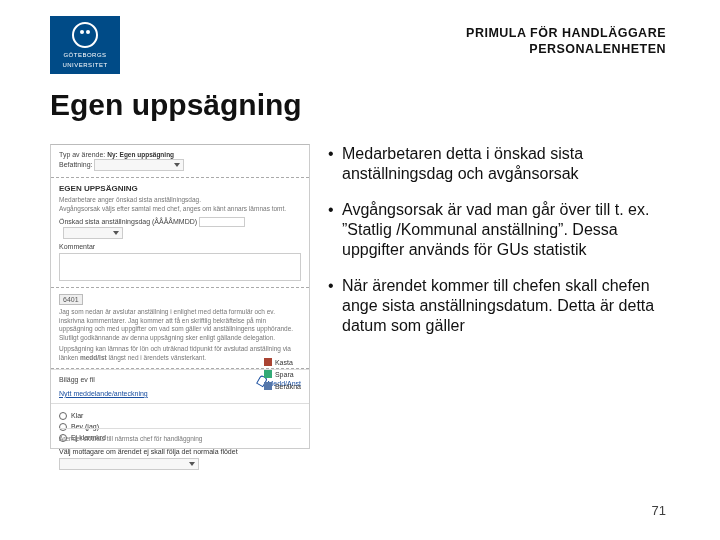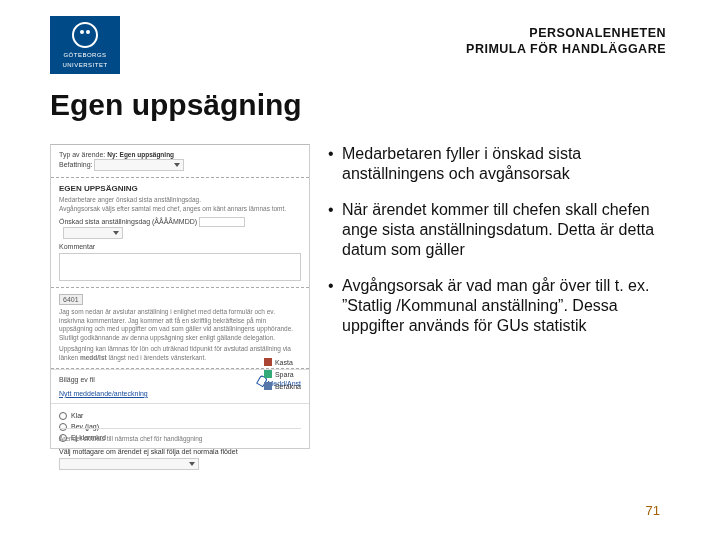--- a/index.html
+++ b/index.html
@@ -42,36 +42,36 @@
   .ss-ico { width: 8px; height: 8px; background: #888; }
   .ss-ico.trash { background: #a43; }
   .ss-ico.save { background: #3a7; }
   .ss-ico.calc { background: #57a; }
   .ss-bottom { position: absolute; left: 8px; right: 8px; bottom: 6px; border-top: 1px solid #ddd; padding-top: 6px; font-size: 6.5px; color: #777; }
 
   .bullets { position: absolute; left: 328px; right: 52px; top: 144px; font-size: 16px; line-height: 1.25; color: #111; }
   .bullets li { list-style: none; position: relative; padding-left: 14px; margin-bottom: 16px; }
   .bullets li::before { content: "•"; position: absolute; left: 0; top: 0; color: #111; }
 
-  .pagenum { position: absolute; right: 60px; bottom: 22px; font-size: 13px; color: #a16207; }
+  .pagenum { position: absolute; right: 54px; bottom: 22px; font-size: 13px; color: #404040; }
 </style>
 </head>
 <body>
 
 <div class="slide">
 
   <div class="header">
     <div class="logo">
       <div class="logo-seal"></div>
       <div class="logo-text">GÖTEBORGS</div>
       <div class="logo-text">UNIVERSITET</div>
     </div>
     <div class="header-text">
+      <div>PRIMULA FÖR HANDLÄGGARE</div>
       <div>PERSONALENHETEN</div>
-      <div>PRIMULA FÖR HANDLÄGGARE</div>
     </div>
   </div>
 
   <div class="title">Egen uppsägning</div>
 
   <div class="screenshot">
     <div class="ss-group">
       <span class="ss-label">Typ av ärende:</span>
       <span class="ss-line" style="font-weight:700;color:#333">Ny: Egen uppsägning</span><br>
       <span class="ss-label">Befattning:</span>
@@ -142,19 +142,19 @@
       <div class="ss-action">
           <span class="ss-ico calc"></span>
           <span>Beräkna</span>
         </div>
     </div>
 
     <div class="ss-bottom">Ärendet skickas till närmsta chef för handläggning</div>
   </div>
 
   <ul class="bullets">
-    <li>Medarbetaren fyller i önskad sista anställningens och avgånsorsak</li>
+    <li>Medarbetaren detta i önskad sista anställningsdag och avgånsorsak</li>
+    <li>Avgångsorsak är vad man går över till t. ex. ”Statlig /Kommunal anställning”. Dessa uppgifter används för GUs statistik</li>
     <li>När ärendet kommer till chefen skall chefen ange sista anställningsdatum. Detta är detta datum som gäller</li>
-    <li>Avgångsorsak är vad man går över till t. ex. ”Statlig /Kommunal anställning”. Dessa uppgifter används för GUs statistik</li>
   </ul>
 
   <div class="pagenum">71</div>
 </div>
 
 </body></html>

